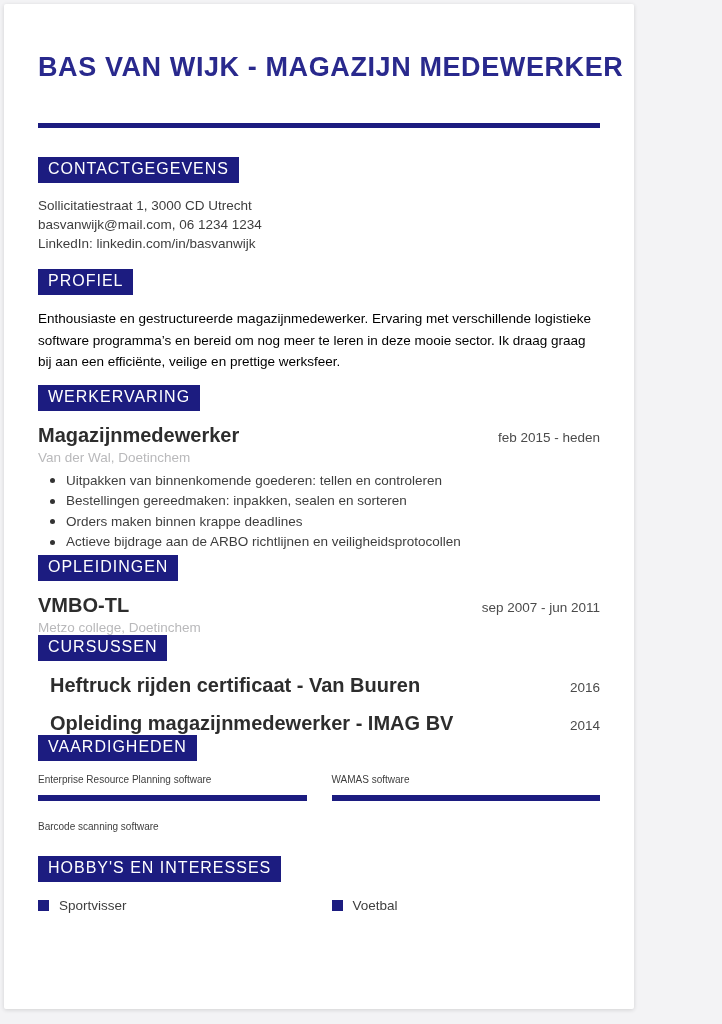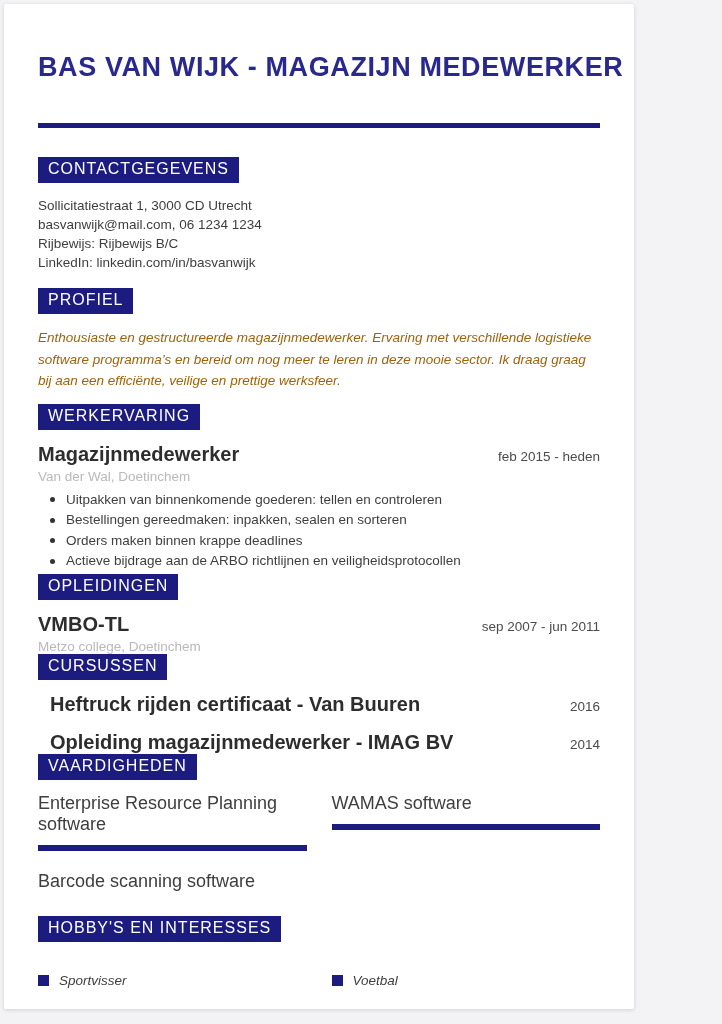--- a/index.html
+++ b/index.html
@@ -55,24 +55,23 @@
     margin-bottom: 13px;
   }
 
   .body-text, .contact-line {
     font-size: 13.5px;
     color: #3e3e3e;
     line-height: 19px;
   }
   .para {
     font-size: 13.5px;
-    color: #a16207;
+    color: #000000;
     line-height: 21.5px;
     margin: 0;
-    font-style: italic;
   }
 
   .entry-head {
     display: flex;
     justify-content: space-between;
     align-items: baseline;
   }
   .entry-title {
     font-size: 20px;
     font-weight: 700;
@@ -120,35 +119,34 @@
   }
   .course-row:last-child { margin-bottom: 0; }
 
   .skills-grid {
     display: grid;
     grid-template-columns: 1fr 1fr;
     column-gap: 25px;
     row-gap: 20px;
   }
   .skill-label {
-    font-size: 18px;
+    font-size: 10px;
     color: #3e3e3e;
   }
   .skill-bar {
     height: 6px;
     background: #1c1c80;
     margin-top: 10px;
   }
 
   .hobby-grid {
     display: grid;
     grid-template-columns: 1fr 1fr;
     column-gap: 25px;
-    margin-top: 18px;
-    font-style: italic;
+    margin-top: 3px;
   }
   .hobby-item {
     display: flex;
     align-items: center;
   }
   .hobby-square {
     width: 11px;
     height: 11px;
     background: #1c1c80;
     margin-right: 10px;
@@ -164,21 +162,20 @@
 
 <div class="page">
 
   <h1 class="cv-title">BAS VAN WIJK - MAGAZIJN MEDEWERKER</h1>
   <div class="title-rule"></div>
 
   <div class="section contact">
     <div class="sec-head">CONTACTGEGEVENS</div>
     <div class="contact-line">Sollicitatiestraat 1, 3000 CD Utrecht</div>
     <div class="contact-line">basvanwijk@mail.com, 06 1234 1234</div>
-    <div class="contact-line">Rijbewijs: Rijbewijs B/C</div>
     <div class="contact-line">LinkedIn: linkedin.com/in/basvanwijk</div>
   </div>
 
   <div class="section profile">
     <div class="sec-head">PROFIEL</div>
     <p class="para">Enthousiaste en gestructureerde magazijnmedewerker. Ervaring met verschillende logistieke software programma’s en bereid om nog meer te leren in deze mooie sector. Ik draag graag bij aan een efficiënte, veilige en prettige werksfeer.</p>
   </div>
 
   <div class="section experience">
     <div class="sec-head">WERKERVARING</div>

